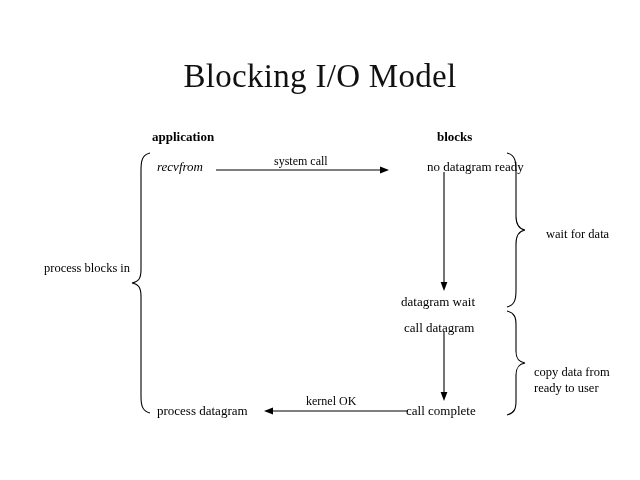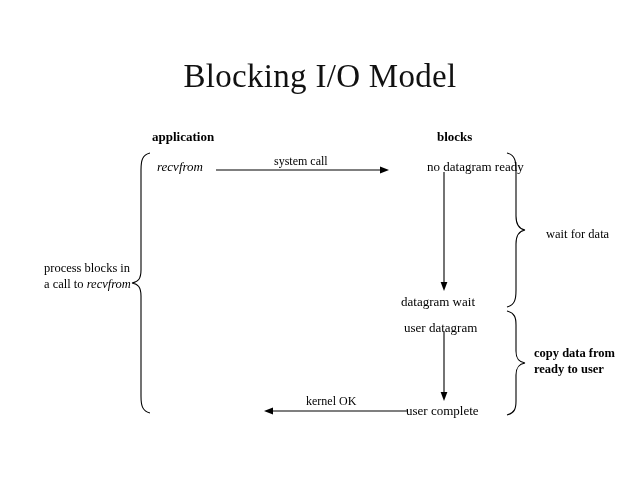--- a/index.html
+++ b/index.html
@@ -58,21 +58,21 @@
   #label-system-call { left: 274px; top: 154px; }
   #label-return-ok   { left: 306px; top: 394px; }
 
   .side-label {
     font-size: 12.5px;
     line-height: 16px;
     white-space: nowrap;
   }
   #label-process-blocks { left: 16px;  top: 260px; margin-left: 28px; }
   #label-wait-for-data  { left: 534px; top: 226px; margin-left: 12px; }
-  #label-copy-data      { left: 534px; top: 345px; font-weight: bold; }
+  #label-copy-data      { left: 534px; top: 364px; }
 
   .brace svg { display: block; overflow: visible; }
   .arrow svg { display: block; overflow: visible; }
 
   #brace-application { left: 130px; top: 152px; }
   #brace-wait        { left: 503px; top: 152px; }
   #brace-copy        { left: 503px; top: 310px; }
 
   #arrow-system-call   { left: 216px; top: 163px; }
   #arrow-wait-down     { left: 437px; top: 172px; }
@@ -89,32 +89,32 @@
   <div class="abs col-header" id="header-application">application</div>
 
   <div class="abs col-header" id="header-kernel">blocks</div>
 
   <div class="abs node italic" id="node-recvfrom">recvfrom</div>
 
   <div class="abs node" id="node-no-datagram">no datagram  ready</div>
 
   <div class="abs node" id="node-datagram-ready">datagram  wait</div>
 
-  <div class="abs node" id="node-copy-datagram">user datagram</div>
+  <div class="abs node" id="node-copy-datagram">call datagram</div>
 
-  <div class="abs node" id="node-copy-complete">user  complete</div>
+  <div class="abs node" id="node-copy-complete">call  complete</div>
 
+  <div class="abs node" id="node-process-datagram">process datagram</div>
 
   <div class="abs edge-label" id="label-system-call">system  call</div>
 
   <div class="abs edge-label" id="label-return-ok">kernel OK</div>
 
   <div class="abs side-label" id="label-process-blocks">
     <div>process blocks in</div>
-    <div><span>a call to </span><span class="node italic" style="font-size:12.5px">recvfrom</span></div>
   </div>
 
   <div class="abs side-label" id="label-wait-for-data">wait for data</div>
 
   <div class="abs side-label" id="label-copy-data">
     <div>copy data from</div>
     <div>ready  to user</div>
   </div>
 
   <div class="abs brace" id="brace-application">

